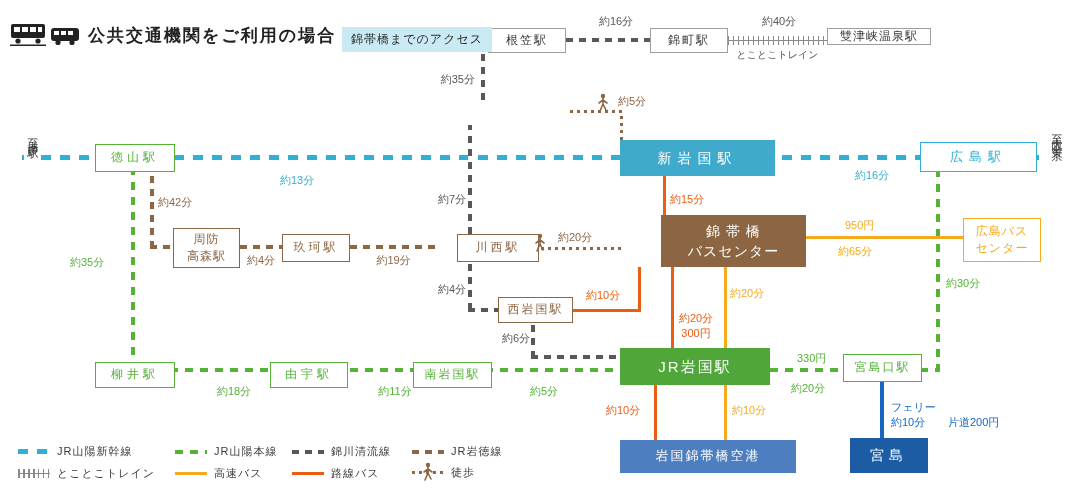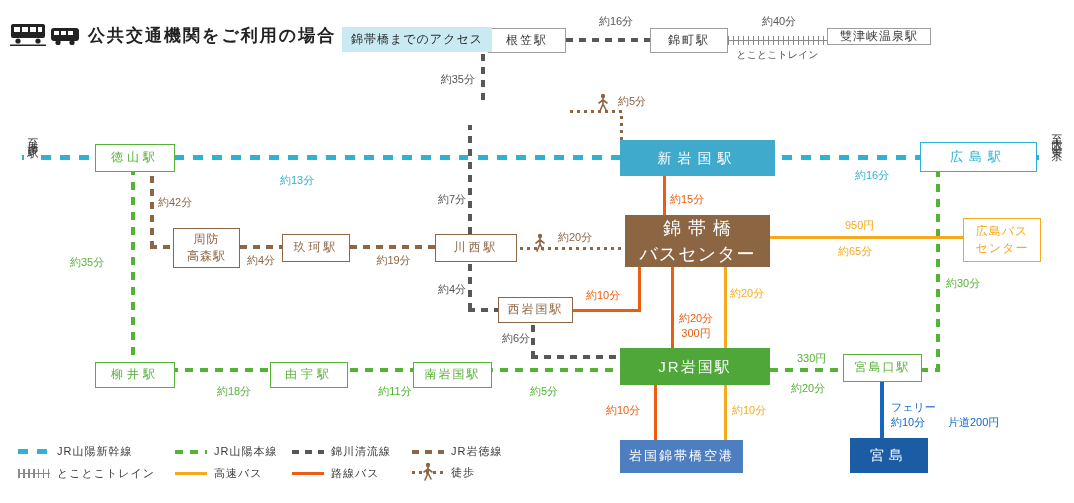--- a/index.html
+++ b/index.html
@@ -8,21 +8,21 @@
   .abs{position:absolute;}
   
   .box{position:absolute;background:#fff;border:1px solid var(--box_gray_border);color:var(--text_dark);
        display:flex;align-items:center;justify-content:center;text-align:center;font-size:12px;
        letter-spacing:2px;z-index:2;box-sizing:border-box;white-space:pre-line;line-height:1.45;}
   .box.green-o{border-color:var(--sanyo_green);color:var(--sanyo_green);}
   .box.cyan-o{border-color:var(--shinkansen_cyan);color:var(--shinkansen_cyan);}
   .box.brown-o{border-color:var(--gantoku_brown);color:var(--gantoku_brown);}
   .box.yellow-o{border-color:var(--kosoku_yellow);color:var(--kosoku_yellow);}
   .box.fill-cyan{background:var(--fill_shin_iwakuni);border:none;color:#fff;font-size:14px;letter-spacing:6px;}
-  .box.fill-brown{background:var(--fill_bus_center);border:none;color:#fff;font-size:18px;letter-spacing:1px;}
+  .box.fill-brown{background:var(--fill_bus_center);border:none;color:#fff;font-size:14px;letter-spacing:1px;margin-left:36px;}
   .box.fill-green{background:var(--fill_jr_iwakuni);border:none;color:#fff;font-size:15px;letter-spacing:2px;text-align:center;}
   .box.fill-airport{background:var(--fill_airport);border:none;color:#fff;font-size:13px;letter-spacing:2px;}
   .box.fill-miyajima{background:var(--fill_miyajima);border:none;color:#fff;font-size:14px;letter-spacing:5px;}
   
   .lbl{position:absolute;font-size:11px;color:var(--seiryu_gray);z-index:3;white-space:pre-line;line-height:1.4;}
   .lbl.c-cyan{color:var(--shinkansen_cyan);} .lbl.c-green{color:var(--sanyo_green);}
   .lbl.c-brown{color:var(--gantoku_brown);} .lbl.c-red{color:var(--rosen_orange);text-align:center;}
   .lbl.c-yellow{color:var(--kosoku_yellow);} .lbl.c-blue{color:var(--ferry_blue);}
   .lbl.center{text-align:center;} .lbl.right{text-align:right;}
   .vtext{position:absolute;writing-mode:vertical-rl;font-size:11px;color:var(--text_dark);
@@ -164,32 +164,32 @@
 
   <div class="box" style="left:488px;top:28px;width:78px;height:25px">根笠駅</div>
   <div class="box" style="left:650px;top:28px;width:78px;height:25px">錦町駅</div>
   <div class="box" style="left:827px;top:28px;width:104px;height:17px;letter-spacing:1px">雙津峡温泉駅</div>
   <div class="box green-o" style="left:95px;top:144px;width:80px;height:28px;letter-spacing:4px">徳山駅</div>
   <div class="box fill-cyan" style="left:620px;top:140px;width:155px;height:36px">新岩国駅</div>
   <div class="box cyan-o" style="left:920px;top:142px;width:117px;height:30px;letter-spacing:6px;font-size:13px">広島駅</div>
   <div class="box brown-o" style="left:173px;top:228px;width:67px;height:40px;letter-spacing:1px">周防
 高森駅</div>
   <div class="box brown-o" style="left:282px;top:234px;width:68px;height:28px;letter-spacing:3px">玖珂駅</div>
-  <div class="box brown-o" style="left:435px;top:234px;width:82px;height:28px;letter-spacing:3px">川西駅</div>
+  <div class="box brown-o" style="left:457px;top:234px;width:82px;height:28px;letter-spacing:3px">川西駅</div>
   <div class="box fill-brown" style="left:625px;top:215px;width:145px;height:52px">錦 帯 橋
 バスセンター</div>
   <div class="box yellow-o" style="left:963px;top:218px;width:78px;height:44px;letter-spacing:1px">広島バス
 センター</div>
   <div class="box brown-o" style="left:498px;top:297px;width:75px;height:26px;letter-spacing:2px">西岩国駅</div>
   <div class="box fill-green" style="left:620px;top:348px;width:150px;height:37px">JR岩国駅</div>
   <div class="box green-o" style="left:95px;top:362px;width:80px;height:26px;letter-spacing:4px">柳井駅</div>
   <div class="box green-o" style="left:270px;top:362px;width:78px;height:26px;letter-spacing:4px">由宇駅</div>
   <div class="box green-o" style="left:413px;top:362px;width:79px;height:26px;letter-spacing:2px">南岩国駅</div>
   <div class="box green-o" style="left:843px;top:354px;width:79px;height:28px;letter-spacing:2px">宮島口駅</div>
-  <div class="box fill-airport" style="left:620px;top:440px;width:123px;height:33px">岩国錦帯橋空港</div>
+  <div class="box fill-airport" style="left:620px;top:440px;width:176px;height:33px">岩国錦帯橋空港</div>
   <div class="box fill-miyajima" style="left:850px;top:438px;width:78px;height:35px">宮島</div>
 
   <div class="leg" style="left:18px;top:444px">
     <span class="sw shink-h" style="height:5px"></span>
     <span class="lab">JR山陽新幹線</span>
   </div>
   <div class="leg" style="left:175px;top:444px">
     <span class="sw green-h" style="height:4px"></span>
     <span class="lab">JR山陽本線</span>
   </div>

